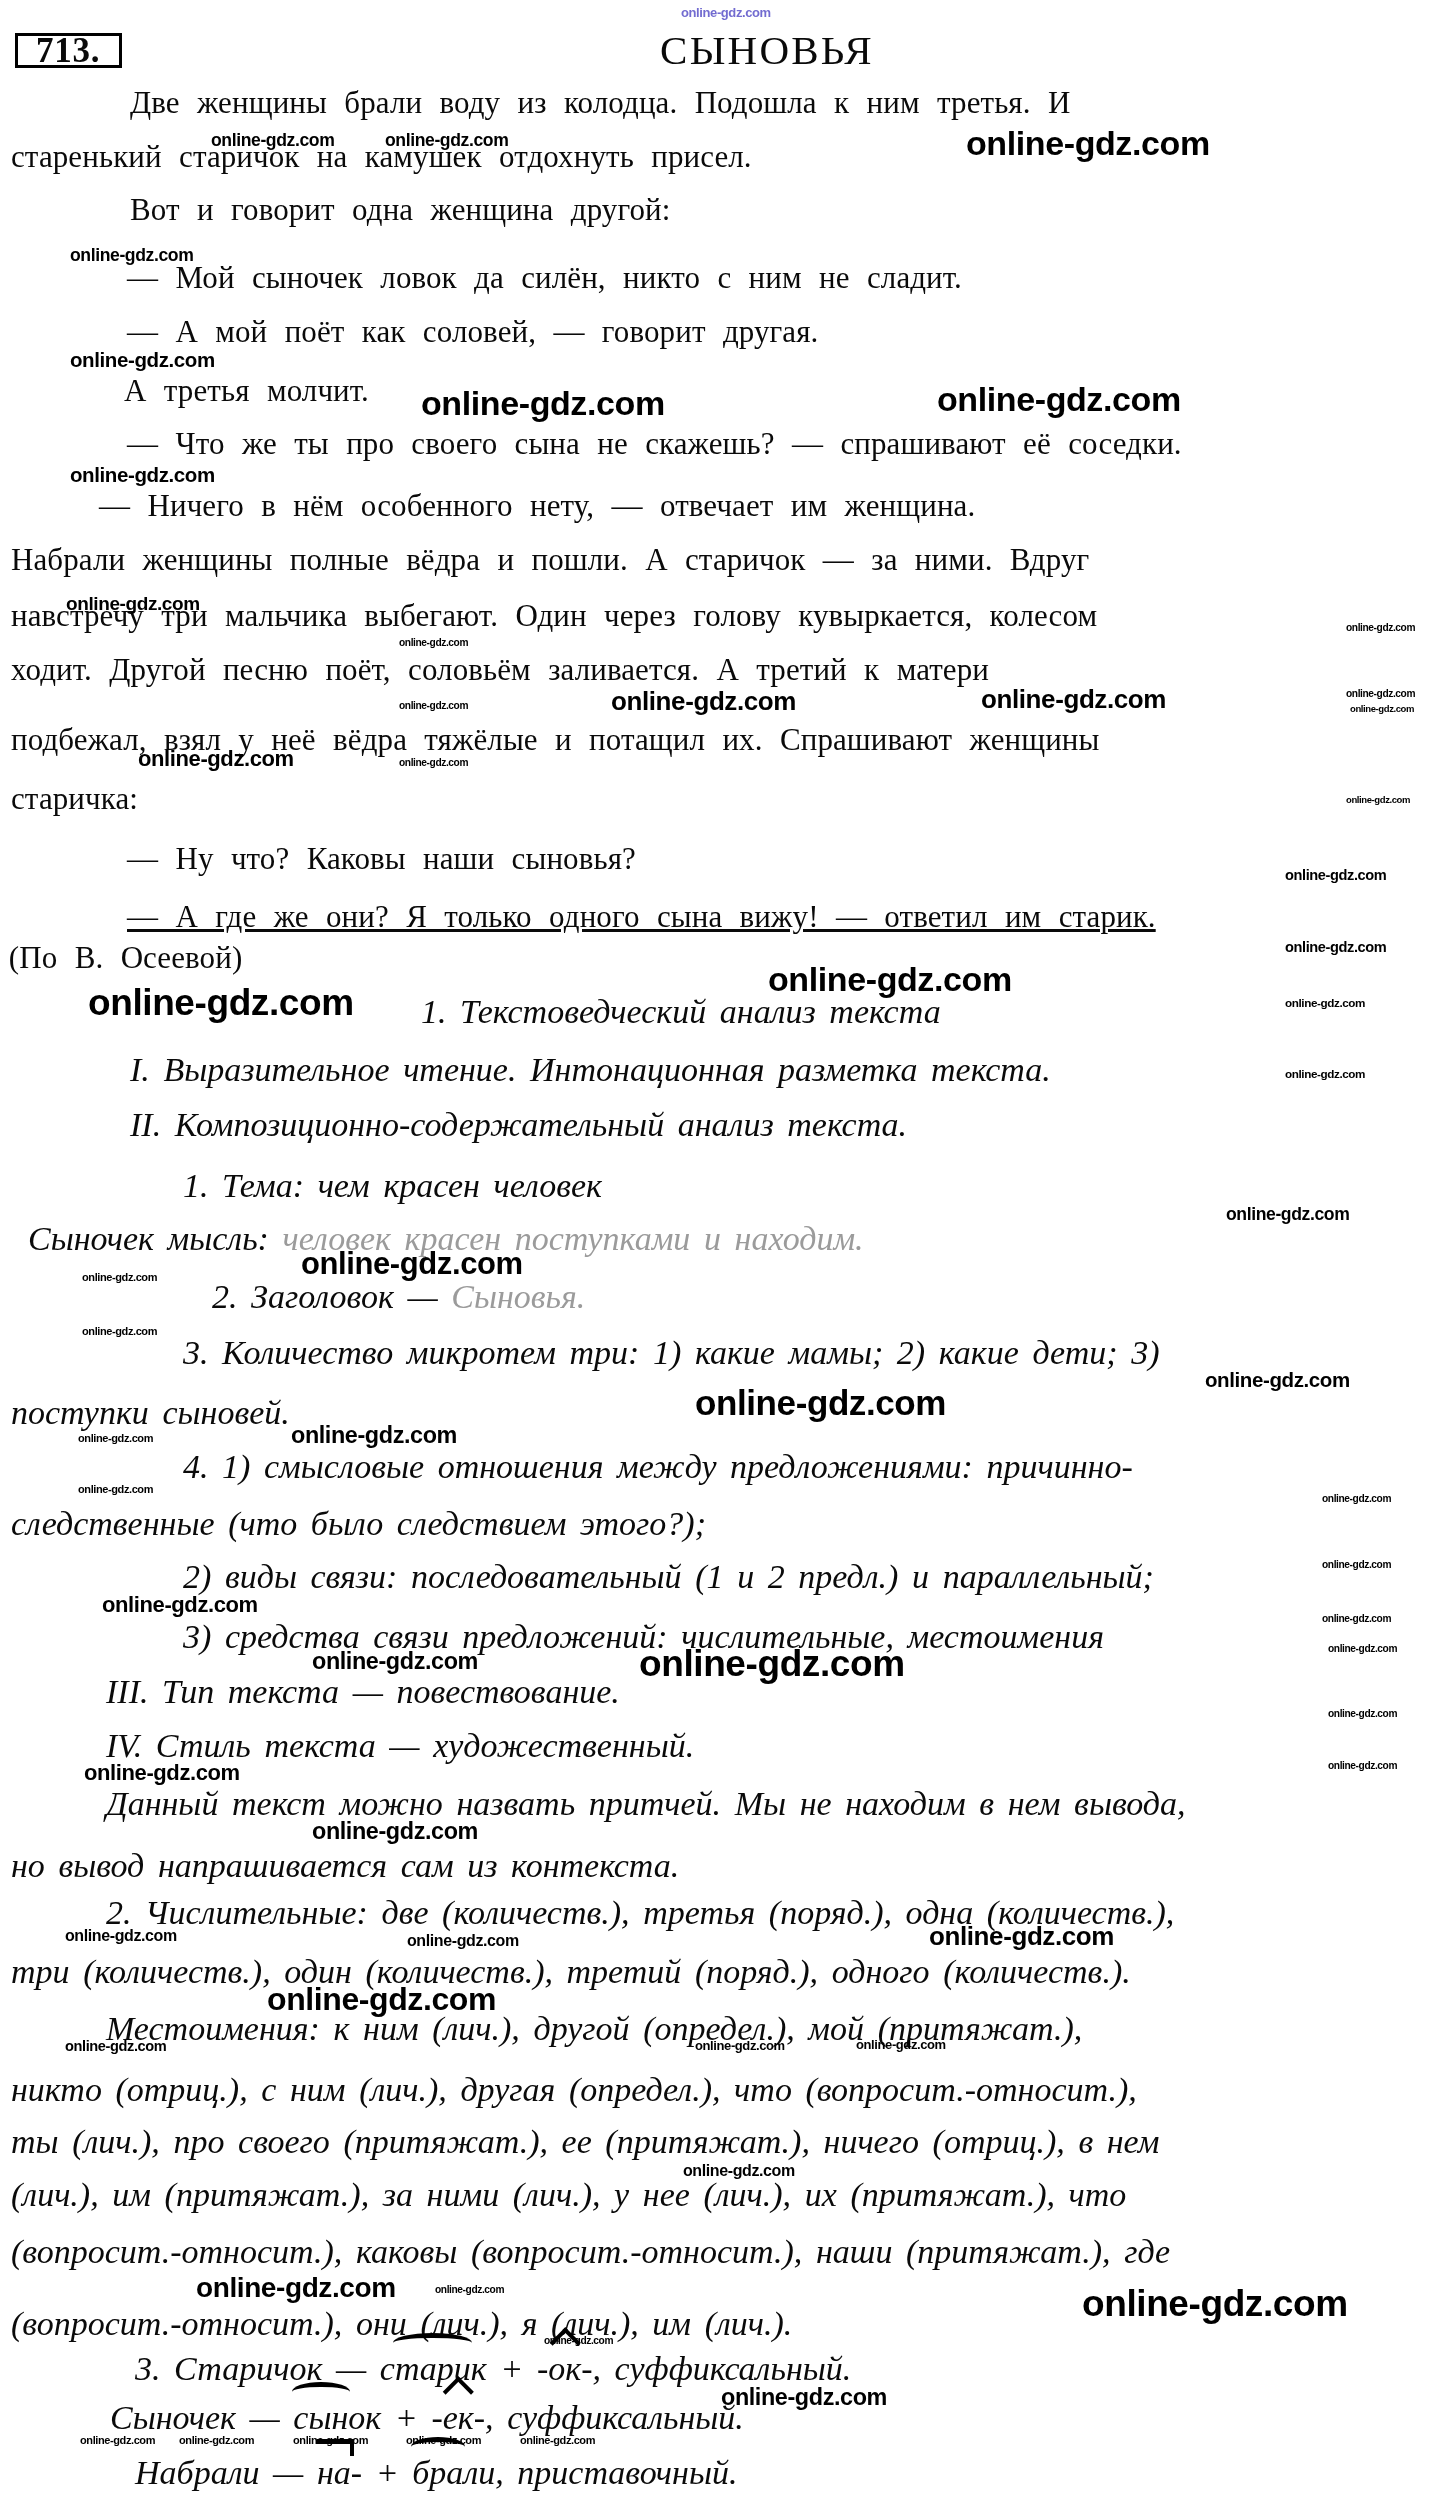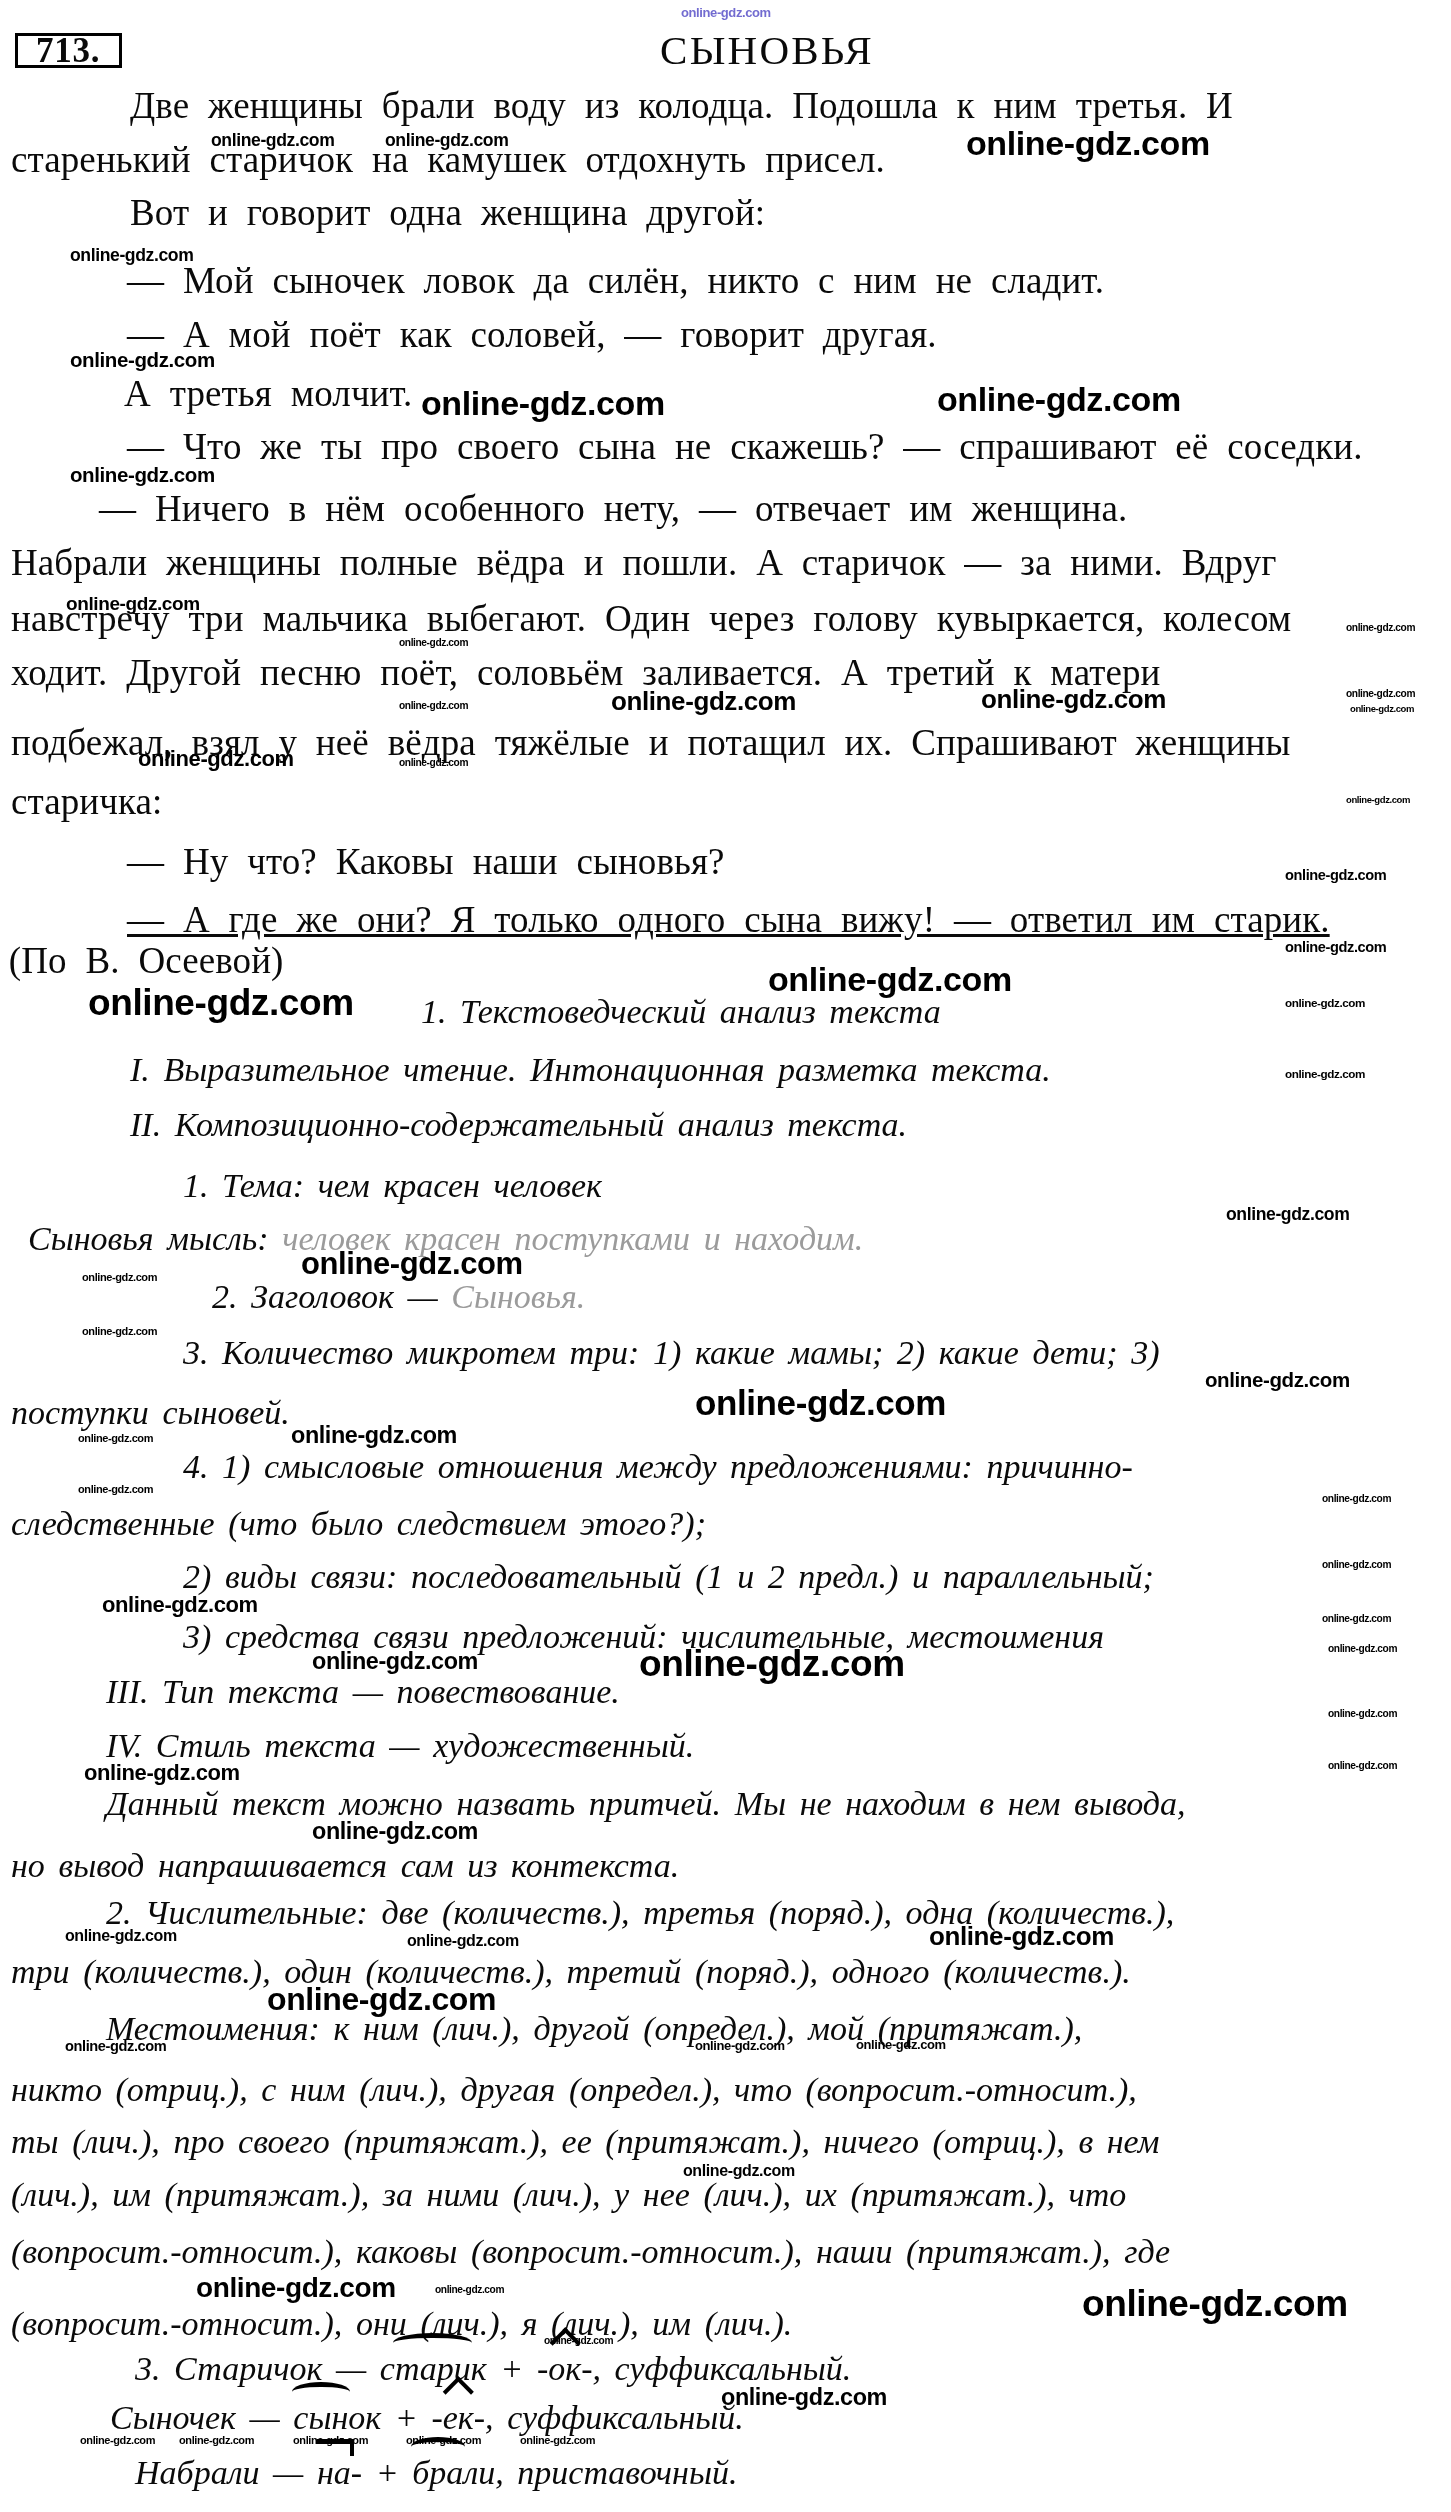--- a/index.html
+++ b/index.html
@@ -10,21 +10,21 @@
   .ex-box{
     position:absolute;left:14.6px;top:33px;width:107px;height:35px;
     border:3.7px solid #000;box-sizing:border-box;display:flex;align-items:center;justify-content:center;
     font-weight:bold;font-size:35px;letter-spacing:0.7px;
   }
   .doc-title{
     position:absolute;left:767px;top:26px;transform:translateX(-50%);
     font-size:41px;letter-spacing:2.2px;white-space:nowrap;
   }
   .line{position:absolute;white-space:nowrap;line-height:1.08;}
-  .line.n{font-size:37px;word-spacing:9.5px;letter-spacing:0.1px;}
+  .line.n{font-size:31px;word-spacing:9.5px;letter-spacing:0.1px;}
   .line.i{font-size:34px;font-style:italic;word-spacing:5.1px;}
   .fade{color:#9b9b9b;}
   .wm{
     position:absolute;font-family:"Liberation Sans", sans-serif;font-weight:bold;
     color:#000;white-space:nowrap;line-height:1;letter-spacing:-0.4px;
   }
   .wm.blue{color:#5a52c8;opacity:.85;}
   .mk{position:relative;display:inline-block;font-style:italic;}
   .mk-arc::before{
     content:"";position:absolute;left:-1.5px;right:-1.5px;top:-17.6px;height:14.6px;
@@ -63,21 +63,21 @@
     <div class="line n" style="left: 11px; top: 653px; text-align: center;"><span>ходит. Другой песню поёт, соловьём заливается. А третий к матери</span></div>
     <div class="line n" style="left: 11px; top: 723px;"><span>подбежал, взял у неё вёдра тяжёлые и потащил их. Спрашивают женщины</span></div>
     <div class="line n" style="left: 11px; top: 782px;"><span>старичка:</span></div>
     <div class="line n" style="left: 127px; top: 842px;"><span>— Ну что? Каковы наши сыновья?</span></div>
     <div class="line n" style="left: 127px; top: 900px; text-decoration: underline;"><span>— А где же они? Я только одного сына вижу! — ответил им старик.</span></div>
     <div class="line n" style="left: 8.8px; top: 941px;"><span>(По В. Осеевой)</span></div>
     <div class="line i" style="left: 421px; top: 994px;"><span>1. Текстоведческий анализ текста</span></div>
     <div class="line i" style="left: 130px; top: 1052px;"><span>I. Выразительное чтение. Интонационная разметка текста.</span></div>
     <div class="line i" style="left: 130px; top: 1107px;"><span>II. Композиционно-содержательный анализ текста.</span></div>
     <div class="line i" style="left: 183px; top: 1168px;"><span>1. Тема: чем красен человек</span></div>
-    <div class="line i" style="left: 28px; top: 1221px;"><span>Сыновья мысль: </span><span class="fade">человек красен поступками и находим.</span></div>
+    <div class="line i" style="left: 28px; top: 1221px;"><span>Сыночек мысль: </span><span class="fade">человек красен поступками и находим.</span></div>
     <div class="line i" style="left: 212px; top: 1279px;"><span>2. Заголовок — </span><span class="fade">Сыновья.</span></div>
     <div class="line i" style="left: 183px; top: 1335px;"><span>3. Количество микротем три: 1) какие мамы; 2) какие дети; 3)</span></div>
     <div class="line i" style="left: 11px; top: 1395px;"><span>поступки сыновей.</span></div>
     <div class="line i" style="left: 183px; top: 1449px;"><span>4. 1) смысловые отношения между предложениями: причинно-</span></div>
     <div class="line i" style="left: 11px; top: 1506px;"><span>следственные (что было следствием этого?);</span></div>
     <div class="line i" style="left: 183px; top: 1559px;"><span>2) виды связи: последовательный (1 и 2 предл.) и параллельный;</span></div>
     <div class="line i" style="left: 183px; top: 1619px;"><span>3) средства связи предложений: числительные, местоимения</span></div>
     <div class="line i" style="left: 106px; top: 1674px;"><span>III. Тип текста — повествование.</span></div>
     <div class="line i" style="left: 106px; top: 1728px;"><span>IV. Стиль текста — художественный.</span></div>
     <div class="line i" style="left: 106px; top: 1786px;"><span>Данный текст можно назвать притчей. Мы не находим в нем вывода,</span></div>

